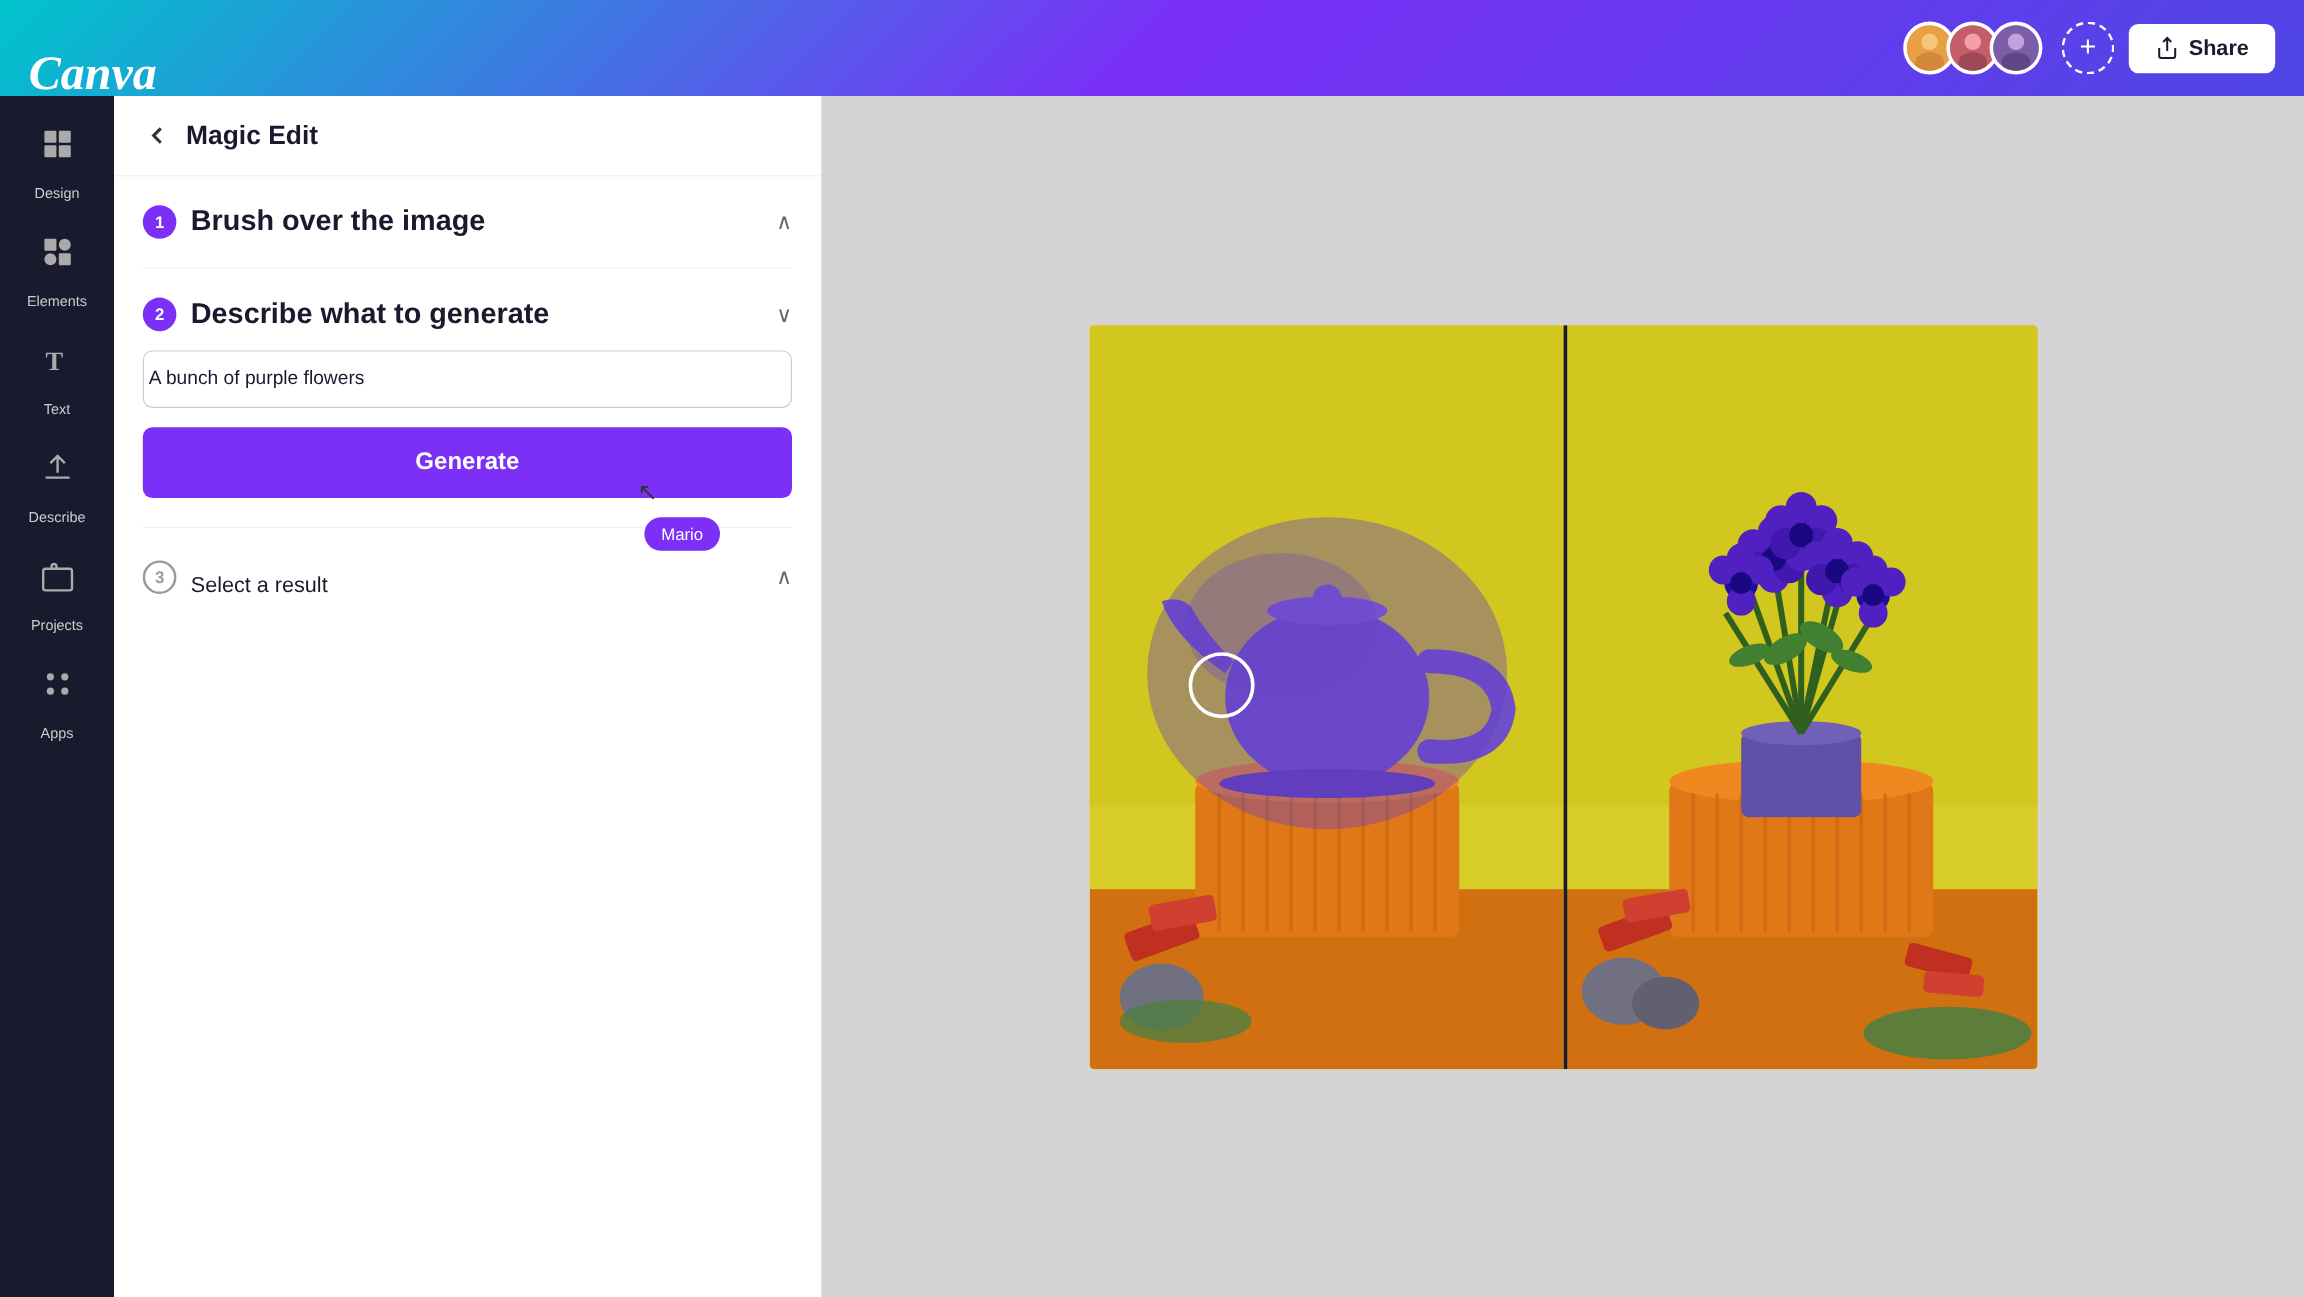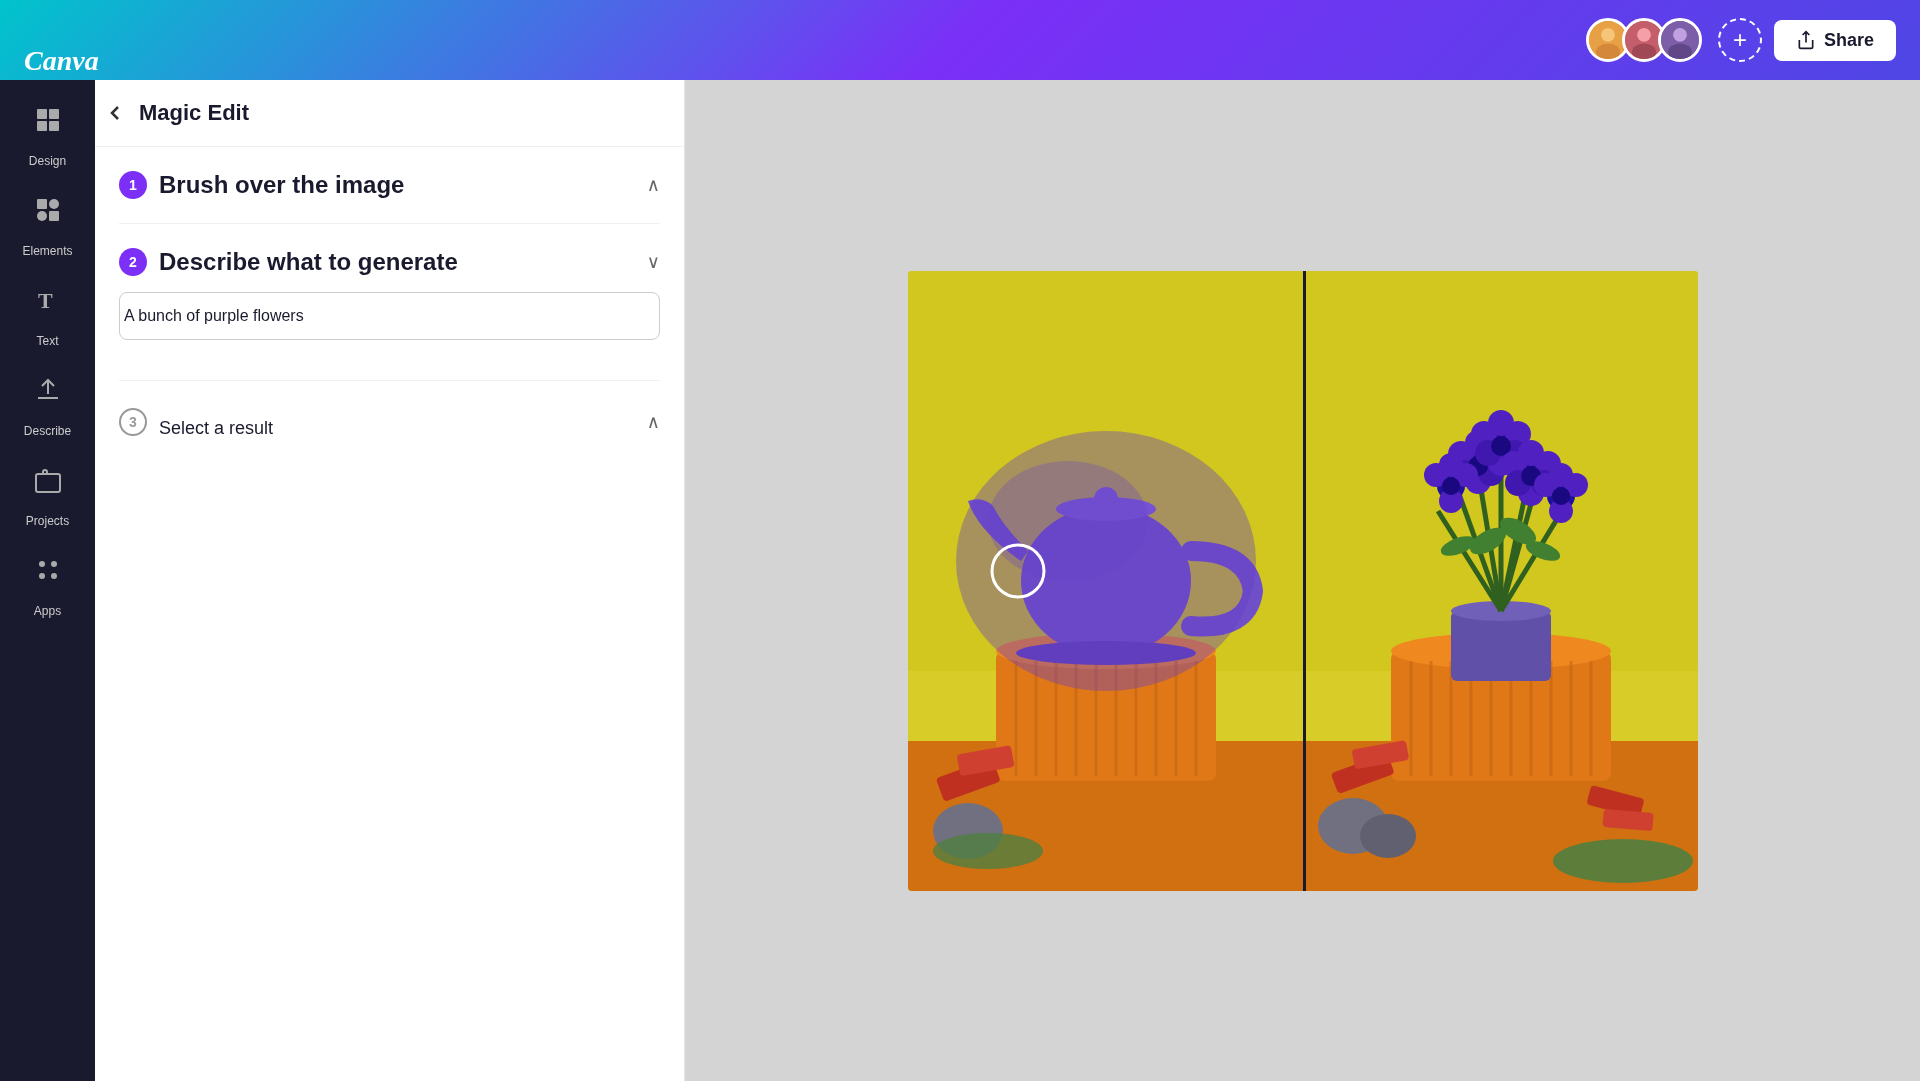--- a/index.html
+++ b/index.html
@@ -9,21 +9,21 @@
     .header {
       height: 80px;
       background: linear-gradient(135deg, #00c4cc 0%, #7b2ff7 50%, #4f46e5 100%);
       display: flex;
       align-items: center;
       justify-content: space-between;
       padding: 0 24px;
       flex-shrink: 0;
     }
     .canva-logo {
-      font-size: 28px;
+      font-size: 40px;
       font-weight: 700;
       color: white;
       font-style: italic;
       font-family: Georgia, serif;
       margin-top: 41px;
     }
     .header-right {
       display: flex;
       align-items: center;
       gap: 12px;
@@ -125,21 +125,21 @@
       background: white;
       border-right: 1px solid #e5e5e5;
       display: flex;
       flex-direction: column;
       flex-shrink: 0;
     }
     .sidebar-header {
       display: flex;
       align-items: center;
       gap: 12px;
-      padding: 20px 8px;
+      padding: 20px 24px;
       border-bottom: 1px solid #f0f0f0;
     }
     .back-btn {
       background: none;
       border: none;
       cursor: pointer;
       font-size: 20px;
       color: #333;
       display: flex;
       align-items: center;
@@ -444,20 +444,27 @@
           <div class="step-header-left">
             <div class="step-number">
               <span>2</span>
             </div>
             <span class="step-title">Describe what to generate</span>
           </div>
           <span class="chevron">∨</span>
         </div>
         <div class="step-body">
           <input type="text" class="text-input" value="A bunch of purple flowers" placeholder="Describe what to generate" style="">
+          <div style="position:relative;">
+            <button class="generate-btn">Generate</button>
+            
+            <div style="position:absolute; bottom:-8px; right:112px; font-size:20px; color:#333; pointer-events:none; z-index:5;">↖</div>
+            
+            <div class="tooltip">Mario</div>
+          </div>
         </div>
       </div>
 
       <div class="step-item" style="border-bottom:none;">
         <div class="step-header">
           <div class="step-header-left">
             <div class="step-number-outline">
               <span>3</span>
             </div>
             <span class="step-title-normal">Select a result</span>

